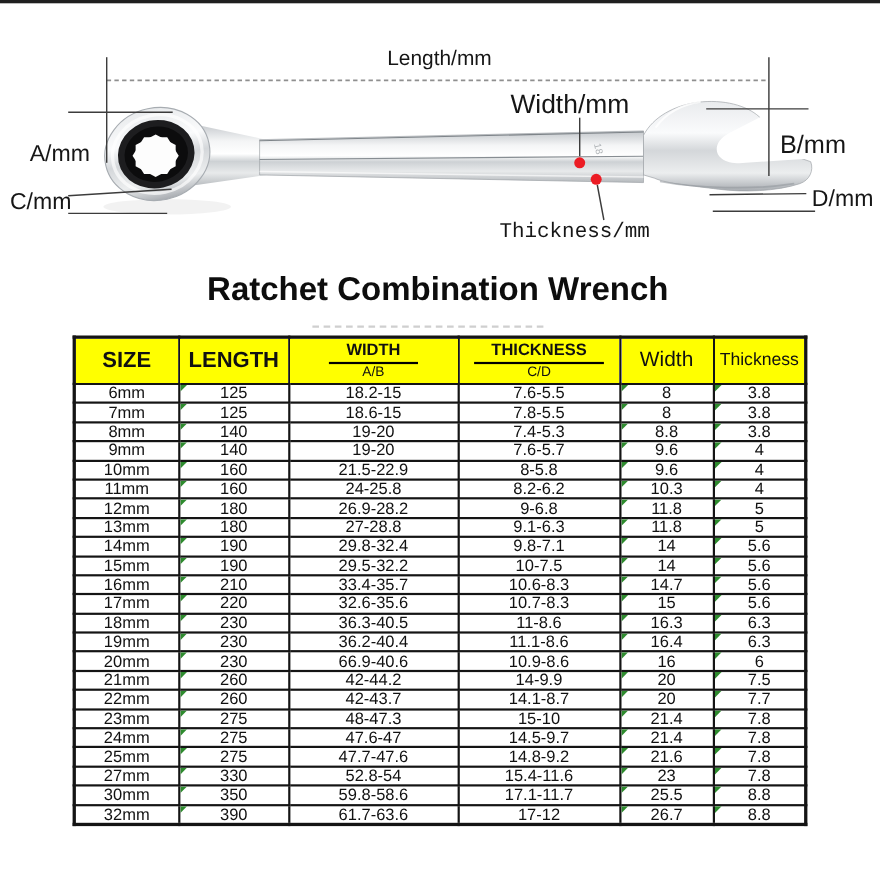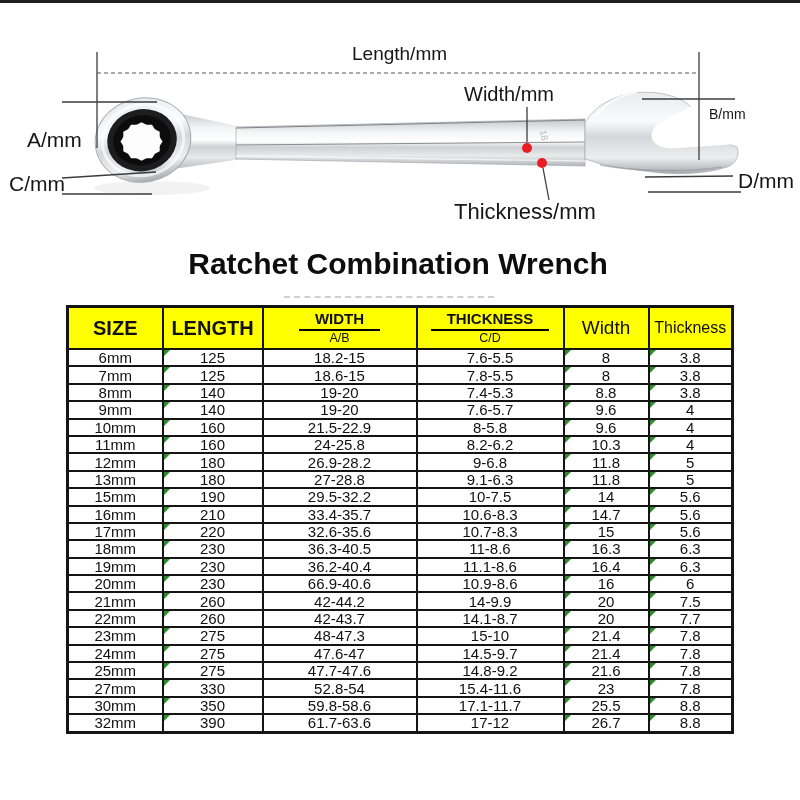--- a/index.html
+++ b/index.html
@@ -12,24 +12,24 @@
   body{
     width:800px;height:800px;position:relative;background:#ffffff;
     font-family:"Liberation Sans",sans-serif;color:#111;overflow:hidden;
   }
   .top-strip{position:absolute;left:0;top:0;width:800px;height:3px;background:#1f1f1f;}
   
   .figure{position:absolute;left:0;top:0;width:716px;height:240px;}
   .figure svg{position:absolute;left:0;top:0;}
   .fig-label{position:absolute;white-space:nowrap;color:#161616;line-height:1;}
   .lbl-length{left:352px;top:44px;font-size:19px;}
-  .lbl-width{left:464px;top:84px;font-size:20px;}
-  .lbl-thickness{left:454px;top:201px;font-size:22px;}
+  .lbl-width{left:464px;top:84px;font-size:24px;}
+  .lbl-thickness{left:454px;top:201px;font-size:19px;font-family:Liberation Mono, monospace;}
   .lbl-a{left:27px;top:129px;font-size:21px;text-align:center;}
-  .lbl-b{left:709px;top:107px;font-size:14px;}
+  .lbl-b{left:709px;top:120px;font-size:23px;}
   .lbl-c{left:9px;top:173px;font-size:21px;}
   .lbl-d{left:738px;top:170px;font-size:21px;}
   .ann{stroke:#3c3c3c;stroke-width:1.3;fill:none;}
   .ann-dash{stroke:#8f8f8f;stroke-width:1.5;stroke-dasharray:4 3;fill:none;}
   .dot{fill:var(--dot-red);}
   
   .page-title{position:absolute;left:0;top:247px;width:796px;text-align:center;
     font-size:30px;font-weight:bold;letter-spacing:0;color:#0d0d0d;}
   .title-dash{position:absolute;left:284px;top:296px;width:210px;height:0;
     border-top:2px dashed #cfcfcf;}
@@ -215,20 +215,28 @@
       </tr>
       <tr>
         <td>13mm</td>
         <td><span class="cell-marker"></span>180</td>
         <td>27-28.8</td>
         <td>9.1-6.3</td>
         <td><span class="cell-marker"></span>11.8</td>
         <td><span class="cell-marker"></span>5</td>
       </tr>
       <tr>
+        <td>14mm</td>
+        <td><span class="cell-marker"></span>190</td>
+        <td>29.8-32.4</td>
+        <td>9.8-7.1</td>
+        <td><span class="cell-marker"></span>14</td>
+        <td><span class="cell-marker"></span>5.6</td>
+      </tr>
+      <tr>
         <td>15mm</td>
         <td><span class="cell-marker"></span>190</td>
         <td>29.5-32.2</td>
         <td>10-7.5</td>
         <td><span class="cell-marker"></span>14</td>
         <td><span class="cell-marker"></span>5.6</td>
       </tr>
       <tr>
         <td>16mm</td>
         <td><span class="cell-marker"></span>210</td>

